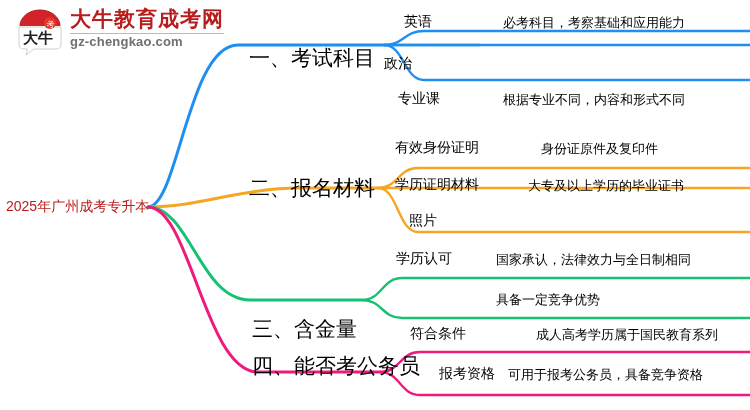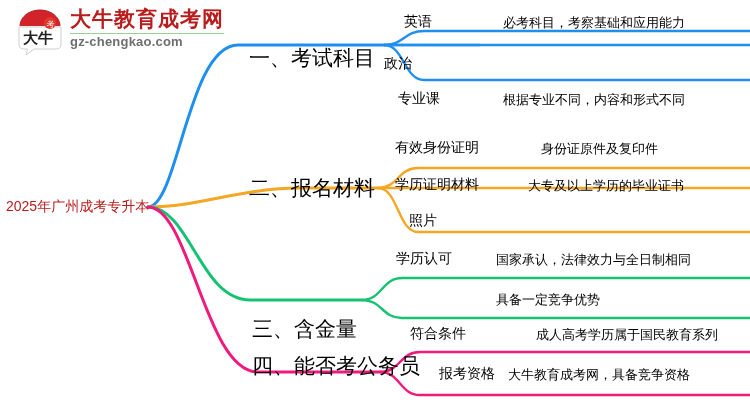--- a/index.html
+++ b/index.html
@@ -107,15 +107,15 @@
 
   <div class="node lvl1" style="left:252px;top:279px;margin-top:36px;">三、含金量</div>
   <div class="node lvl2" style="left:396px;top:250px;">学历认可</div>
   <div class="node lvl3" style="left:496px;top:251px;">国家承认，法律效力与全日制相同</div>
   <div class="node lvl1" style="left:252px;top:352px;">四、能否考公务员</div>
 
   <div class="node lvl3" style="left:496px;top:291px;">具备一定竞争优势</div>
   <div class="node lvl2" style="left:410px;top:325px;">符合条件</div>
   <div class="node lvl2" style="left:411px;top:365px;margin-left:28px;">报考资格</div>
   <div class="node lvl3" style="left:536px;top:326px;">成人高考学历属于国民教育系列</div>
-  <div class="node lvl3" style="left:508px;top:366px;">大牛教育成考网，具备竞争资格</div>
+  <div class="node lvl3" style="left:508px;top:366px;">可用于报考公务员，具备竞争资格</div>
 
 </div>
 
 </body></html>

